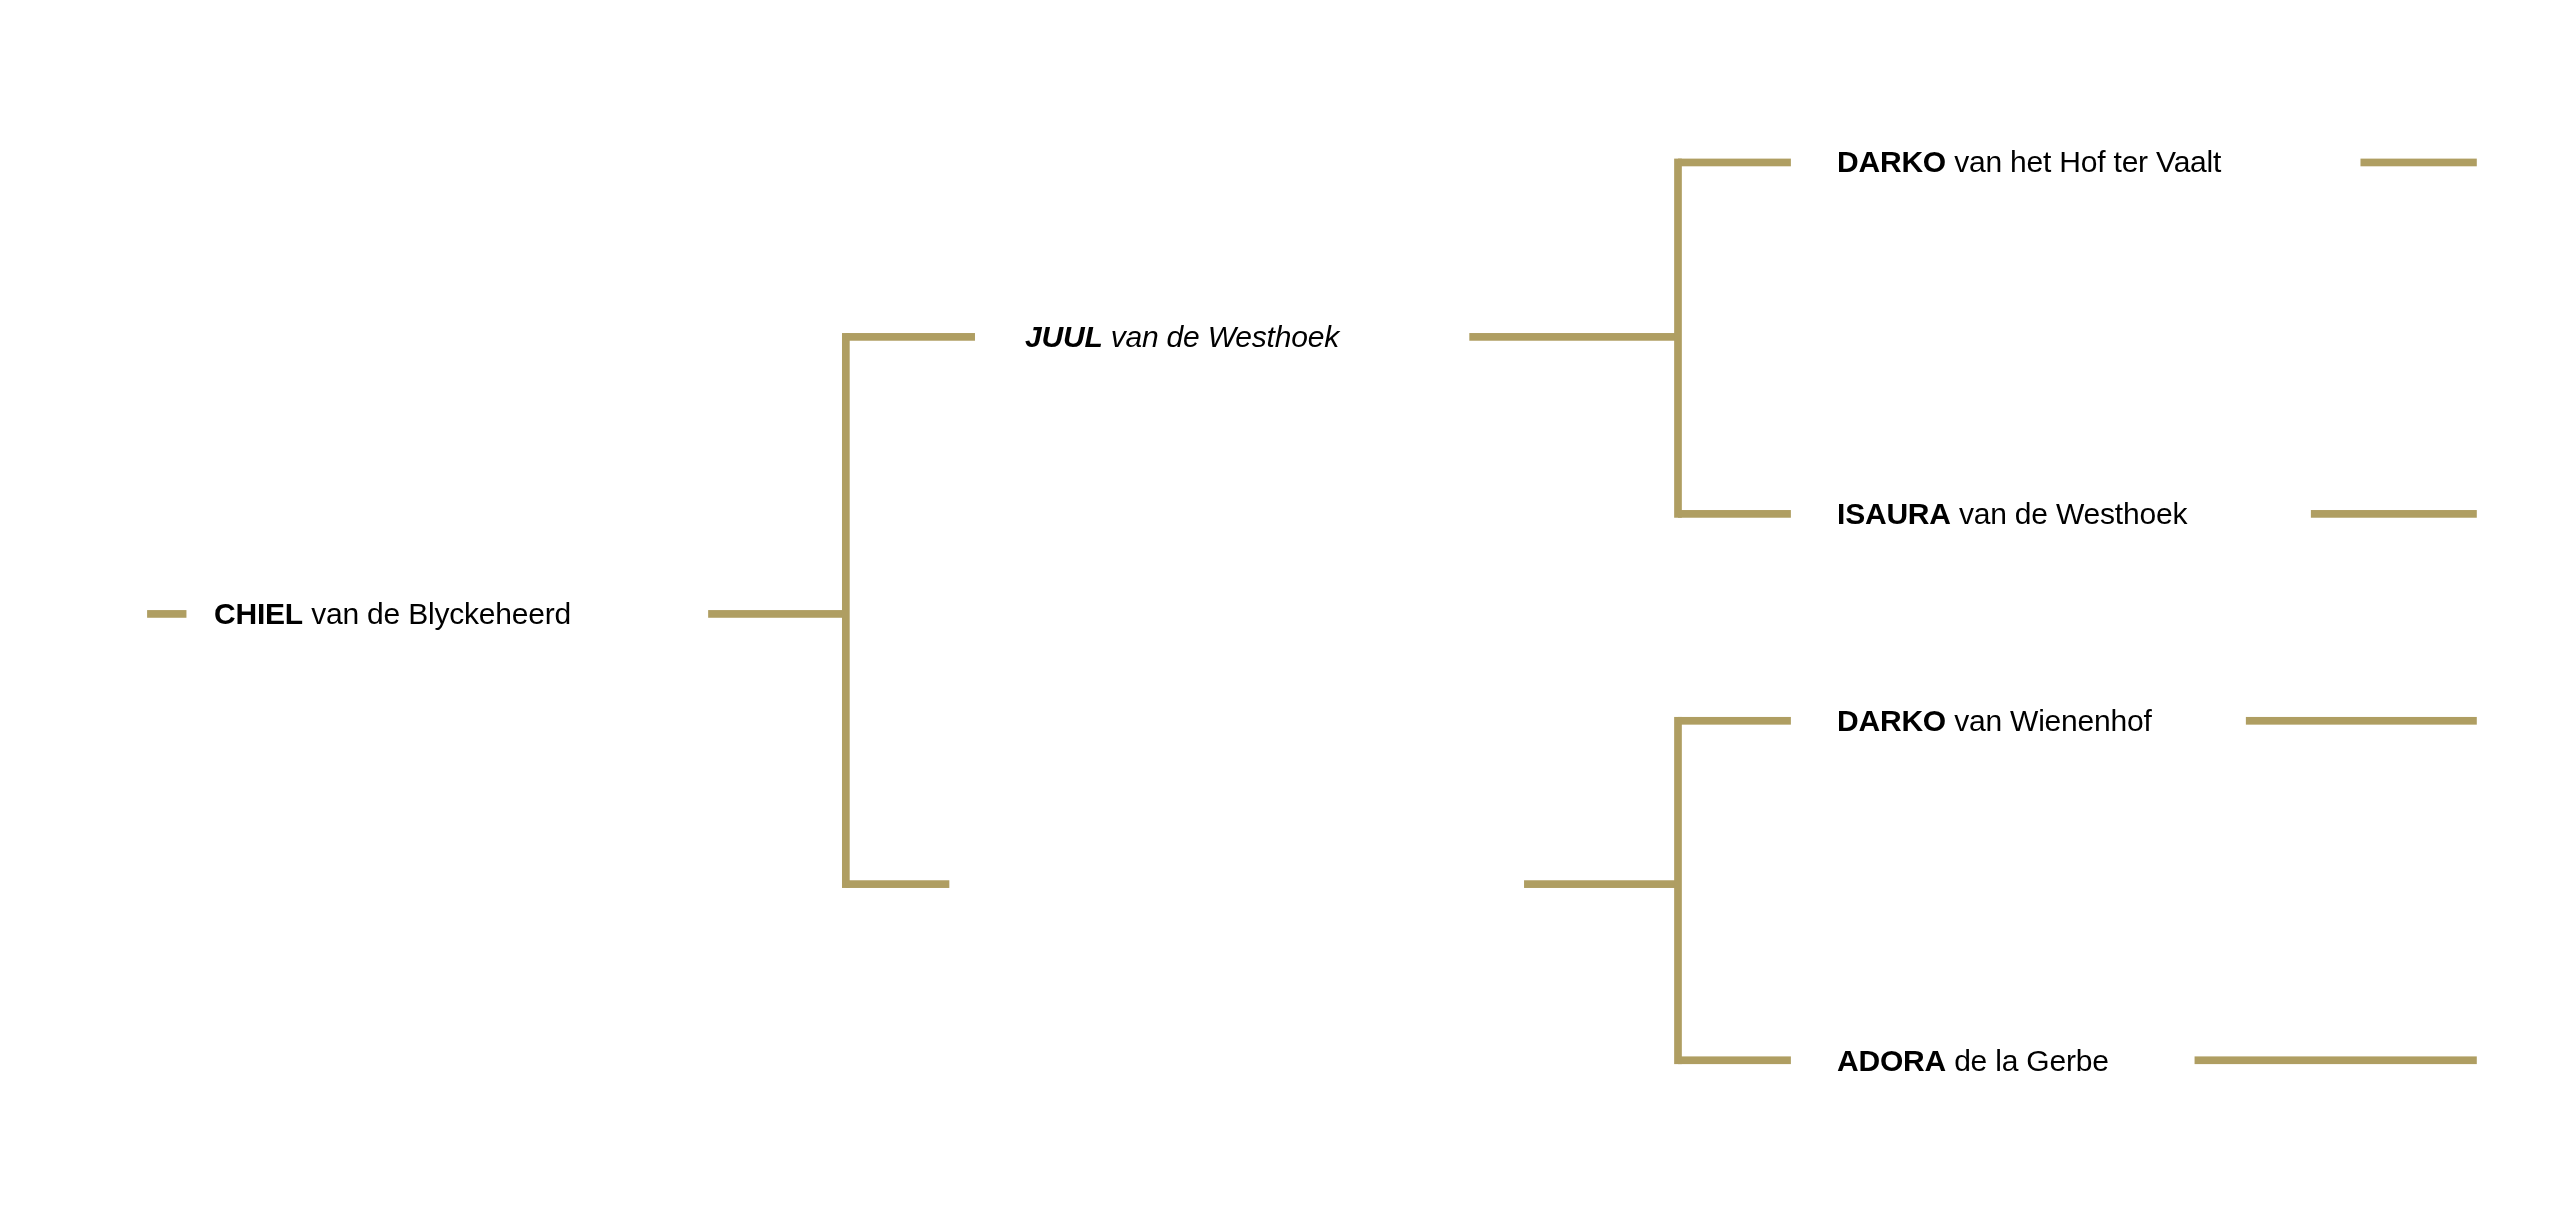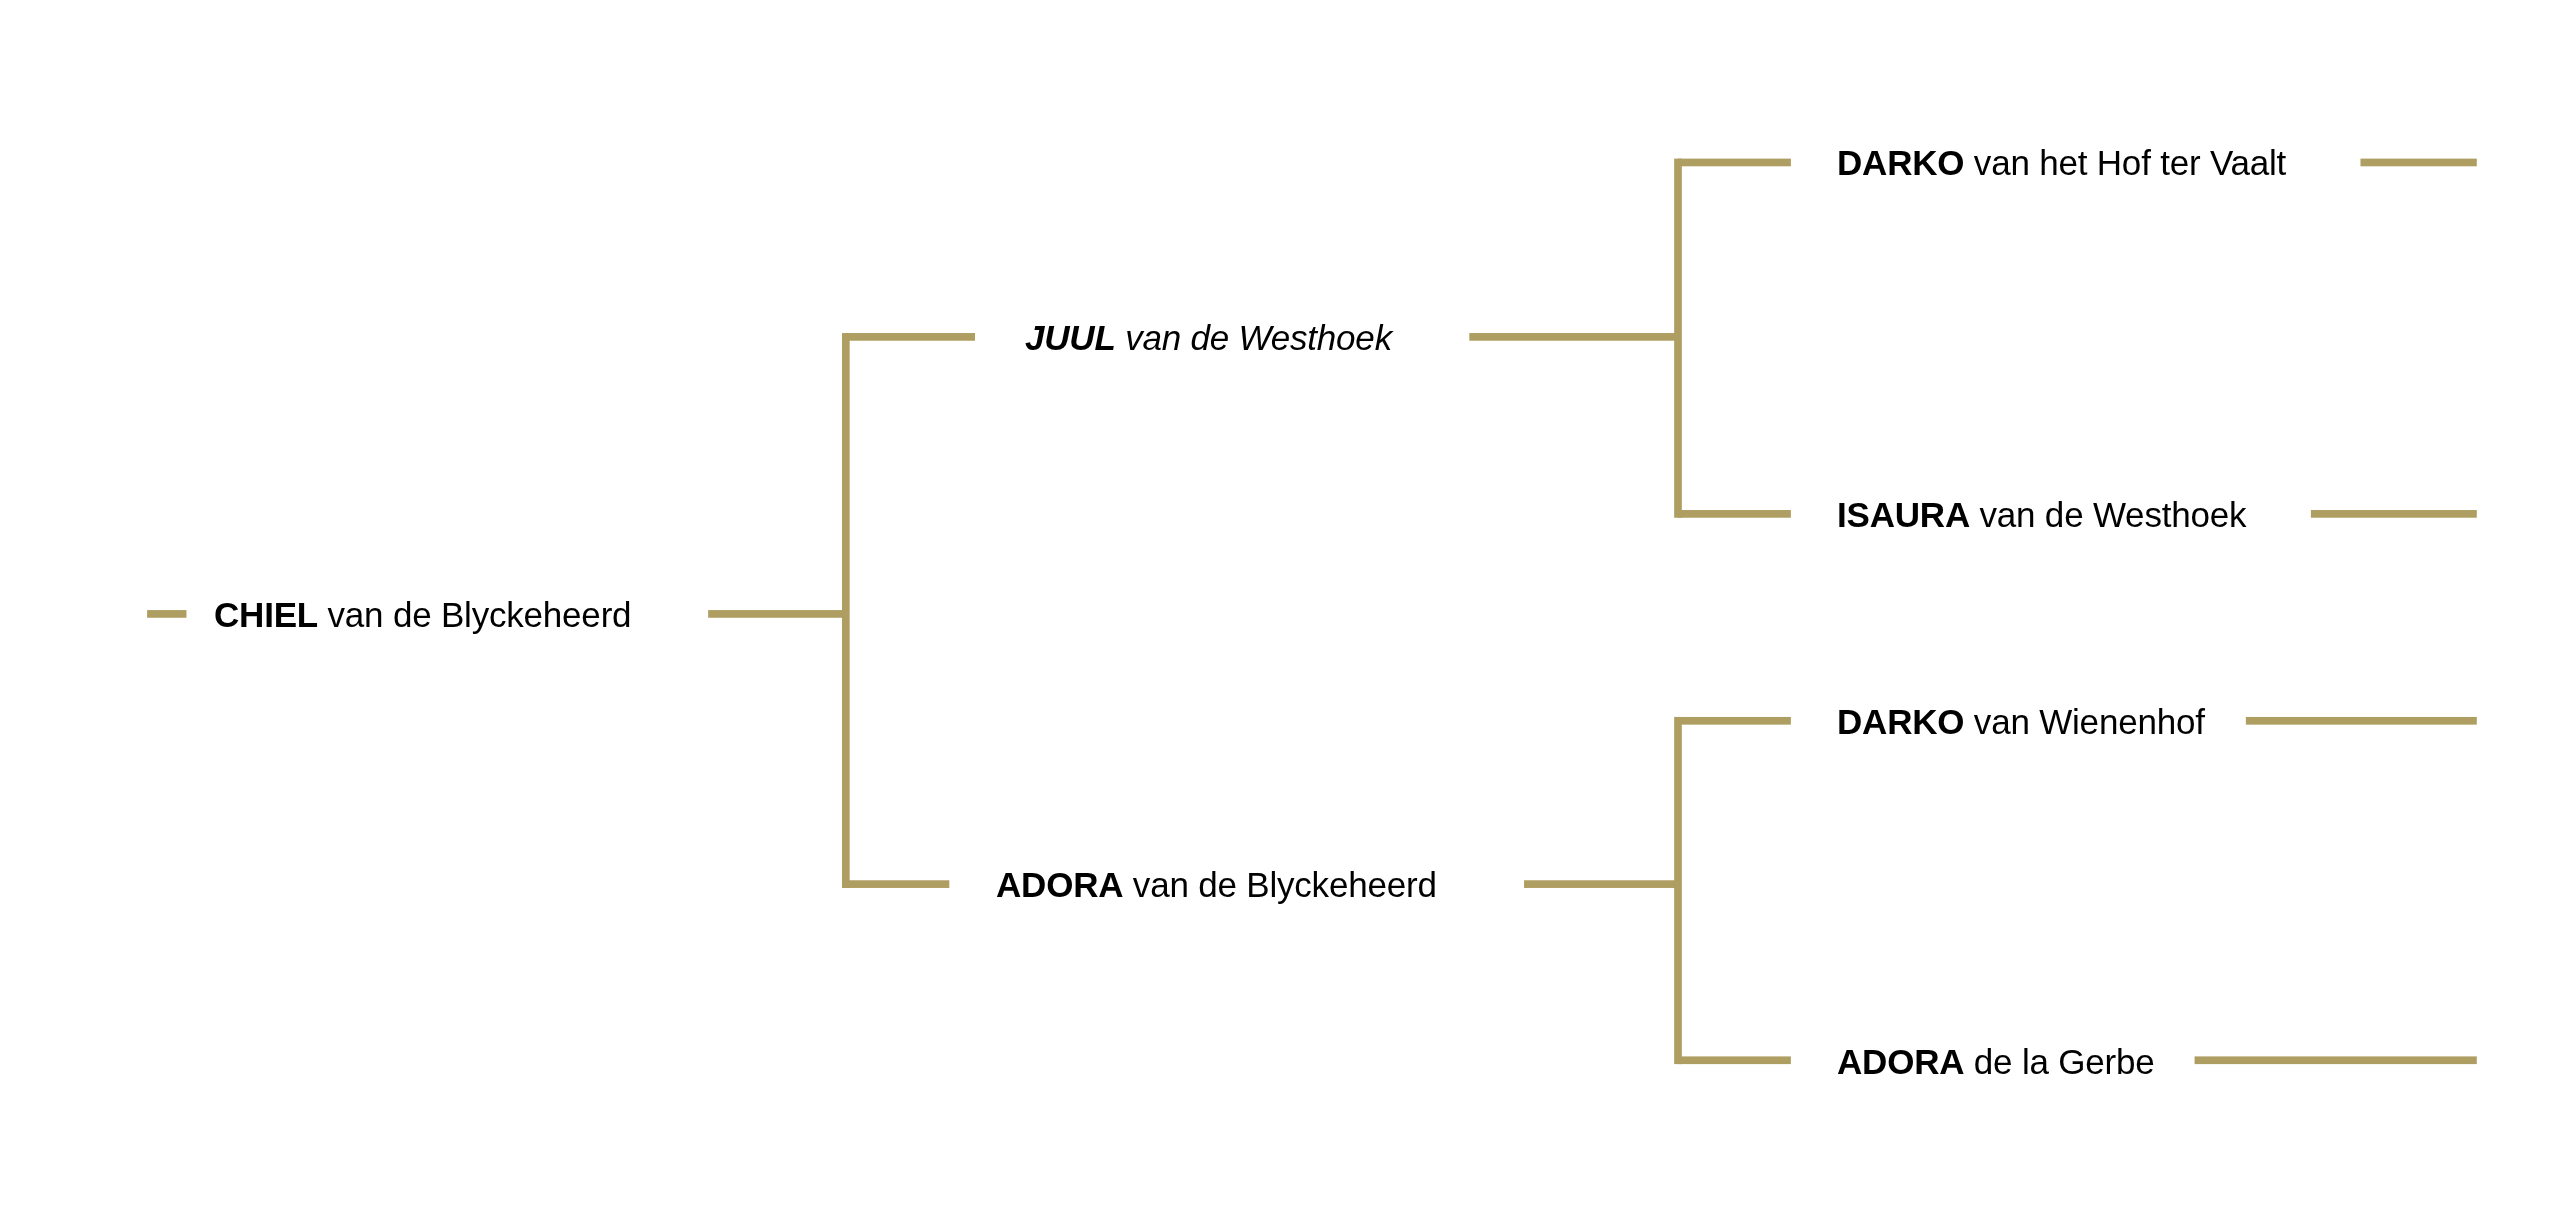--- a/index.html
+++ b/index.html
@@ -24,21 +24,21 @@
     top: 0;
     width: 2576px;
     height: 1221px;
     display: block;
   }
   .node-label {
     position: absolute;
     white-space: nowrap;
     color: #000000;
     font-family: "Liberation Sans", sans-serif;
-    font-size: 35px;
+    font-size: 30px;
     line-height: 1;
     letter-spacing: -0.2px;
     transform: translateY(-50%);
   }
   .node-label .given-name {
     font-weight: bold;
   }
   .node-label .kennel-name {
     font-weight: normal;
   }
@@ -71,23 +71,20 @@
   </svg>
 
   <div class="node-label" style="left: 214px; top: 614px; text-align: right;">
     <span class="given-name">CHIEL</span><span class="kennel-name"> van de Blyckeheerd</span>
   </div>
 
   <div class="node-label" style="left: 1025px; top: 337px; font-style: italic;">
     <span class="given-name">JUUL</span><span class="kennel-name"> van de Westhoek</span>
   </div>
 
-  <div class="node-label" style="left: 996px; top: 884px;">
-    <span class="given-name">ADORA</span><span class="kennel-name"> van de Blyckeheerd</span>
-  </div>
 
   <div class="node-label" style="left: 1837px; top: 162px;">
     <span class="given-name">DARKO</span><span class="kennel-name"> van het Hof ter Vaalt</span>
   </div>
 
   <div class="node-label" style="left: 1837px; top: 514px;">
     <span class="given-name">ISAURA</span><span class="kennel-name"> van de Westhoek</span>
   </div>
 
   <div class="node-label" style="left: 1837px; top: 721px;">

